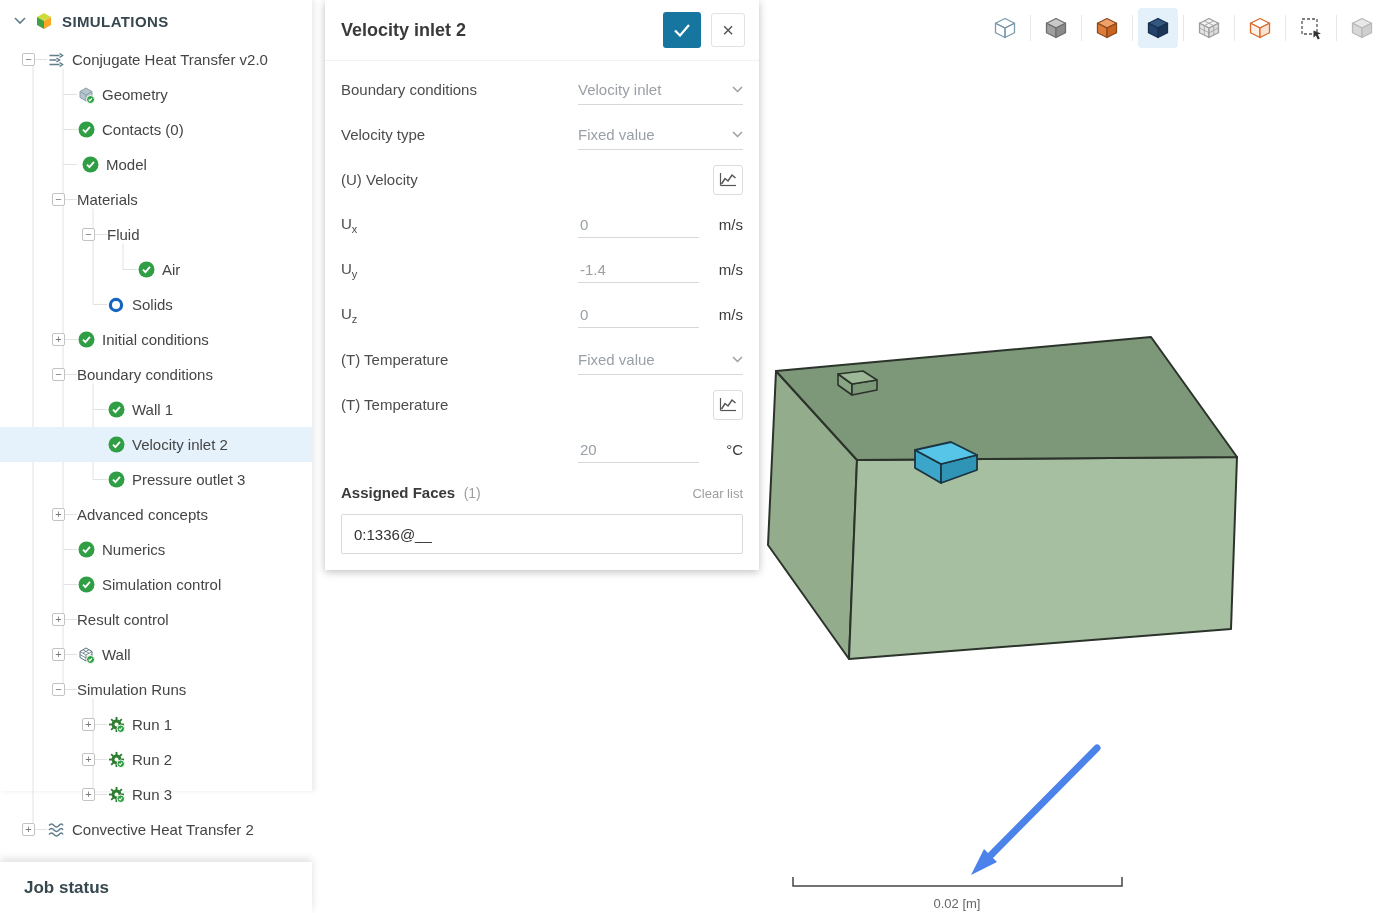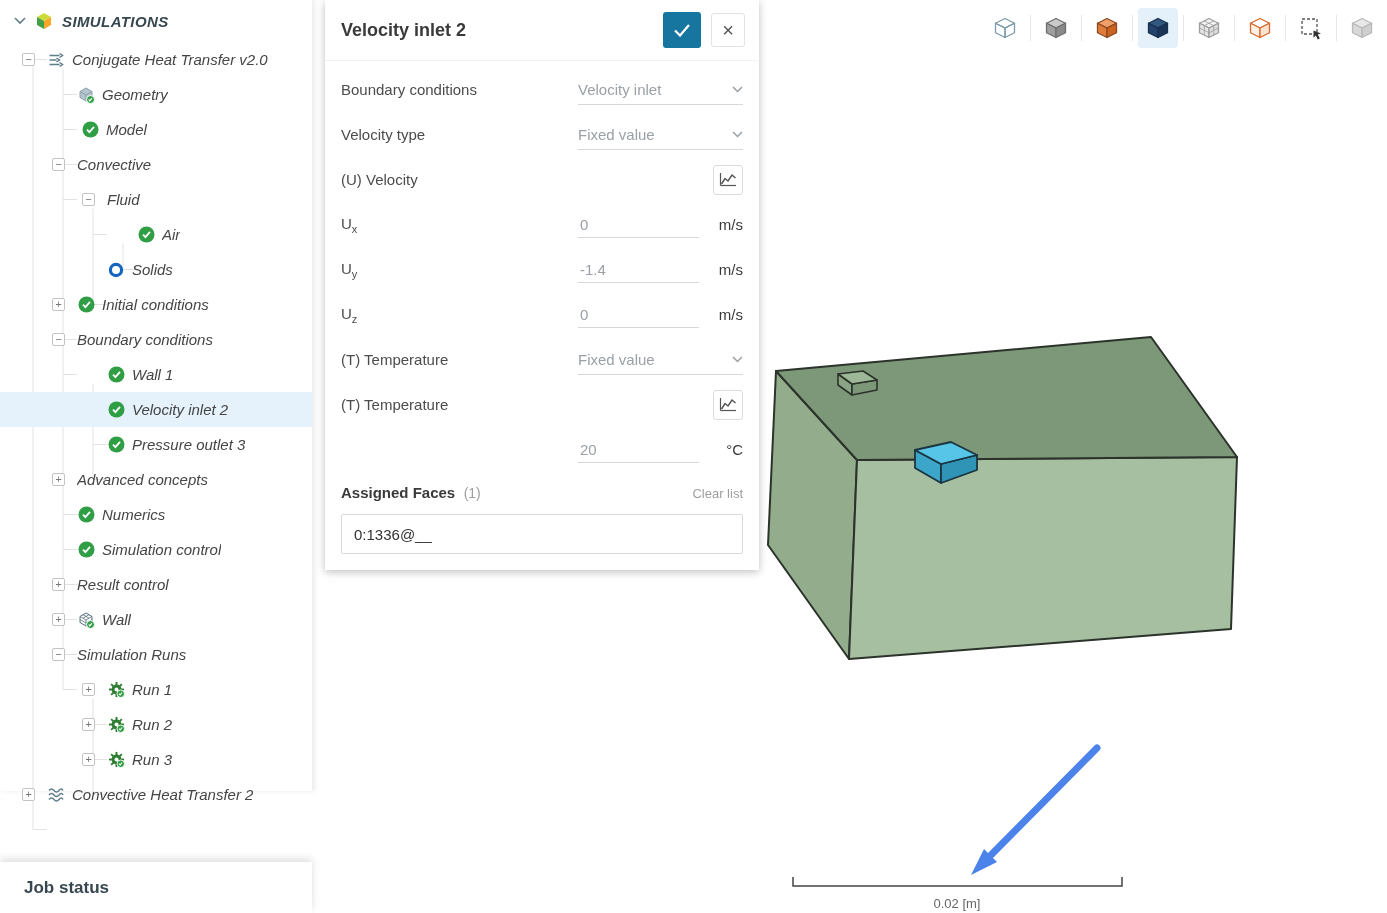--- a/index.html
+++ b/index.html
@@ -15,21 +15,21 @@
   
   #toolbar{position:absolute;top:8px;right:5px;display:flex;align-items:center;gap:5px;z-index:3;}
   .tb-btn{width:40px;height:40px;border:none;background:transparent;border-radius:4px;
     display:flex;align-items:center;justify-content:center;cursor:pointer;padding:0;}
   .tb-btn.active{background:#e4f1fa;}
   .tb-btn.disabled{cursor:default;}
   .tb-div{width:1px;height:26px;background:#e7e7e7;}
 
   
   #sidebar{position:absolute;left:0;top:0;width:312px;height:791px;background:#fff;
-    box-shadow:2px 0 5px rgba(0,0,0,.08);border-right:1px solid #f0f0f0;z-index:4;font-style:italic;}
+    box-shadow:2px 0 5px rgba(0,0,0,.08);border-right:1px solid #f0f0f0;z-index:4;}
   .sb-header{height:42px;display:flex;align-items:center;padding-left:14px;gap:9px;position:relative;z-index:2;background:#fff;}
   .sb-title{font-size:15px;font-weight:700;color:#37474f;letter-spacing:.4px;}
   #tree-lines{position:absolute;left:0;top:0;width:312px;height:913px;z-index:0;pointer-events:none;}
   #tree{position:absolute;top:42px;left:0;right:0;z-index:1;}
   .trow{height:35px;display:flex;align-items:center;font-size:15px;color:#454545;cursor:pointer;white-space:nowrap;}
   .trow.selected{background:var(--selected-row,#e5f2fb);}
   .expander{width:13px;height:13px;box-sizing:border-box;border:1px solid #c3c3c3;border-radius:2px;background:#fff;
     color:#777;font-size:11px;line-height:10px;text-align:center;margin-right:12px;flex:none;}
   .ticon{width:18px;height:18px;margin-right:7px;flex:none;display:flex;align-items:center;justify-content:center;}
   .tlabel{overflow:hidden;text-overflow:ellipsis;}
@@ -251,34 +251,44 @@
     <span class="ticon">
           <svg width="18" height="18" viewBox="0 0 18 18">
             <path d="M3 5.5 L9 2 L15 5.5 L15 11.5 L9 15 L3 11.5 Z" fill="#b7c4cc" stroke="#8aa0ad"></path>
             <path d="M3 5.5 L9 9 L15 5.5 M9 9 L9 15" fill="none" stroke="#8aa0ad"></path>
             <circle cx="13.5" cy="13.5" r="4" fill="#2f9e44" stroke="#fff"></circle>
             <path d="M11.7 13.5 l1.2 1.3 2-2.6" stroke="#fff" stroke-width="1.2" fill="none"></path>
           </svg>
         </span>
     <span class="tlabel">Geometry</span>
   </div>
+      <div class="trow" style="padding-left: 52px;">
+    <span class="expander" style="visibility: hidden;"></span>
+    <span class="ticon">
+          <svg width="17" height="17" viewBox="0 0 17 17">
+            <circle cx="8.5" cy="8.5" r="8" fill="#2f9e44"></circle>
+            <path d="M5 8.7 l2.4 2.5 4.6-5.4" stroke="#fff" stroke-width="1.8" fill="none"></path>
+          </svg>
+        </span>
+    <span class="tlabel">Contacts (0)</span>
+  </div>
       <div class="trow" style="padding-left: 56px;">
     <span class="expander" style="visibility: hidden;"></span>
     <span class="ticon">
           <svg width="17" height="17" viewBox="0 0 17 17">
             <circle cx="8.5" cy="8.5" r="8" fill="#2f9e44"></circle>
             <path d="M5 8.7 l2.4 2.5 4.6-5.4" stroke="#fff" stroke-width="1.8" fill="none"></path>
           </svg>
         </span>
     <span class="tlabel">Model</span>
   </div>
       <div class="trow" style="padding-left: 52px;">
     <span class="expander">−</span>
 
-    <span class="tlabel">Convective</span>
+    <span class="tlabel">Materials</span>
   </div>
       <div class="trow" style="padding-left: 82px;">
     <span class="expander">−</span>
 
     <span class="tlabel">Fluid</span>
   </div>
       <div class="trow" style="padding-left: 112px;">
     <span class="expander" style="visibility: hidden;"></span>
     <span class="ticon">
           <svg width="17" height="17" viewBox="0 0 17 17">

